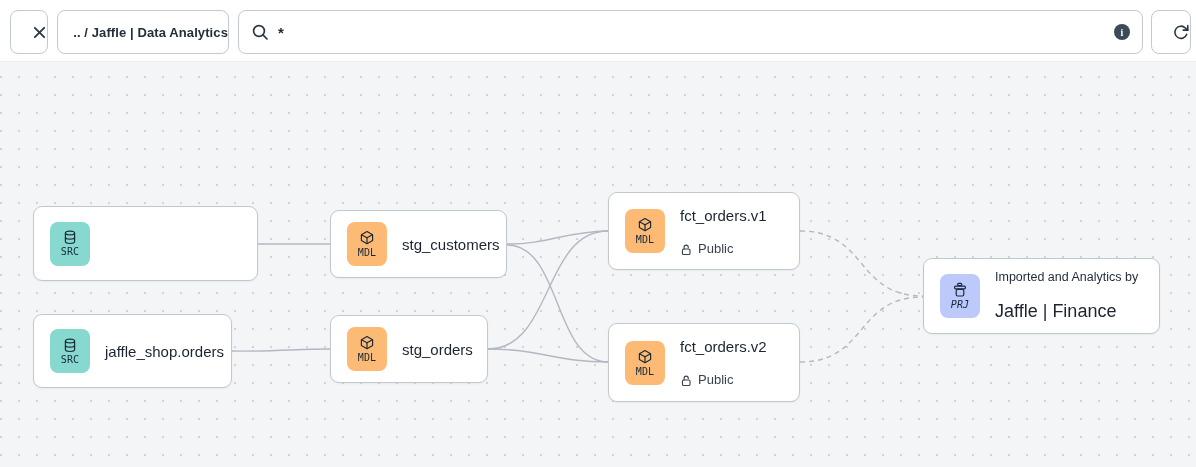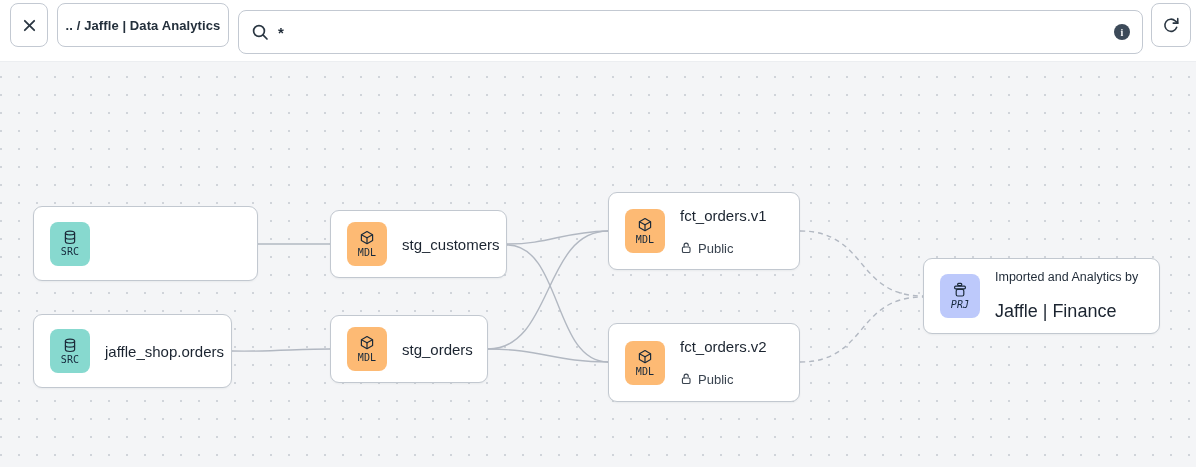--- a/index.html
+++ b/index.html
@@ -14,23 +14,23 @@
     background-size:18px 18px; background-position:10px 6px; }
 
   .edges { position:absolute; left:0; top:0; width:1196px; height:467px;
     pointer-events:none; }
   .edges path { fill:none; stroke:#b2b8c2; stroke-width:1.4px; }
   .edges path.dashed { stroke-dasharray:5 4; }
 
   
   .toolbar { position:absolute; left:0; top:0; width:1196px; height:62px;
     background:#ffffff; border-bottom:1px solid #eceef1; z-index:30; }
-  .tb-btn { position:absolute; top:3px; height:44px; background:#ffffff;
+  .tb-btn { position:absolute; top:10px; height:44px; background:#ffffff;
     border:1px solid #c3c9d2; border-radius:8px; display:flex;
-    align-items:center; justify-content:center; cursor:pointer; }
+    align-items:center; justify-content:flex-end; cursor:pointer; }
   .tb-close { left:10px; width:38px; }
   .tb-crumb { left:57px; width:172px; font-size:13px; font-weight:600;
     color:#232f3b; letter-spacing:.1px; }
   .tb-search { position:absolute; left:238px; top:10px; width:905px; height:44px;
     background:#ffffff; border:1px solid #c3c9d2; border-radius:8px;
     display:flex; align-items:center; padding:0 12px; gap:9px; }
   .tb-search input { flex:1; border:none; outline:none; background:transparent;
     font-family:"Liberation Sans", sans-serif; font-size:15px; font-weight:600;
     color:#1f2a37; }
   .info-dot { width:16px; height:16px; border-radius:50%; background:#3c4a59;
@@ -48,21 +48,21 @@
     display:flex; flex-direction:column; align-items:center;
     justify-content:center; gap:1px; }
   .badge svg { display:block; }
   .badge-label { font-family:"DejaVu Sans Mono", monospace; font-size:10px;
     color:#15283c; letter-spacing:.2px; }
   .badge.src { background:#87d9cf; }
   .badge.mdl { background:#fdba74; }
   .badge.prj { background:#bdc9fb;font-style:italic; }
   .node-title { font-size:15px; color:#1b2430; white-space:nowrap; }
   .node-col { display:flex; flex-direction:column; gap:17px; }
-  .access-row { display:flex; align-items:flex-start; gap:5px; font-size:13px;
+  .access-row { display:flex; align-items:flex-end; gap:5px; font-size:13px;
     color:#39434f; }
   .prj-note { font-size:12.5px; color:#1f2a37; }
   .prj-title { font-size:18px; color:#1b2430; }
 </style>
 </head>
 <body>
 
 <div class="stage">
 
   <div class="canvas"></div>

